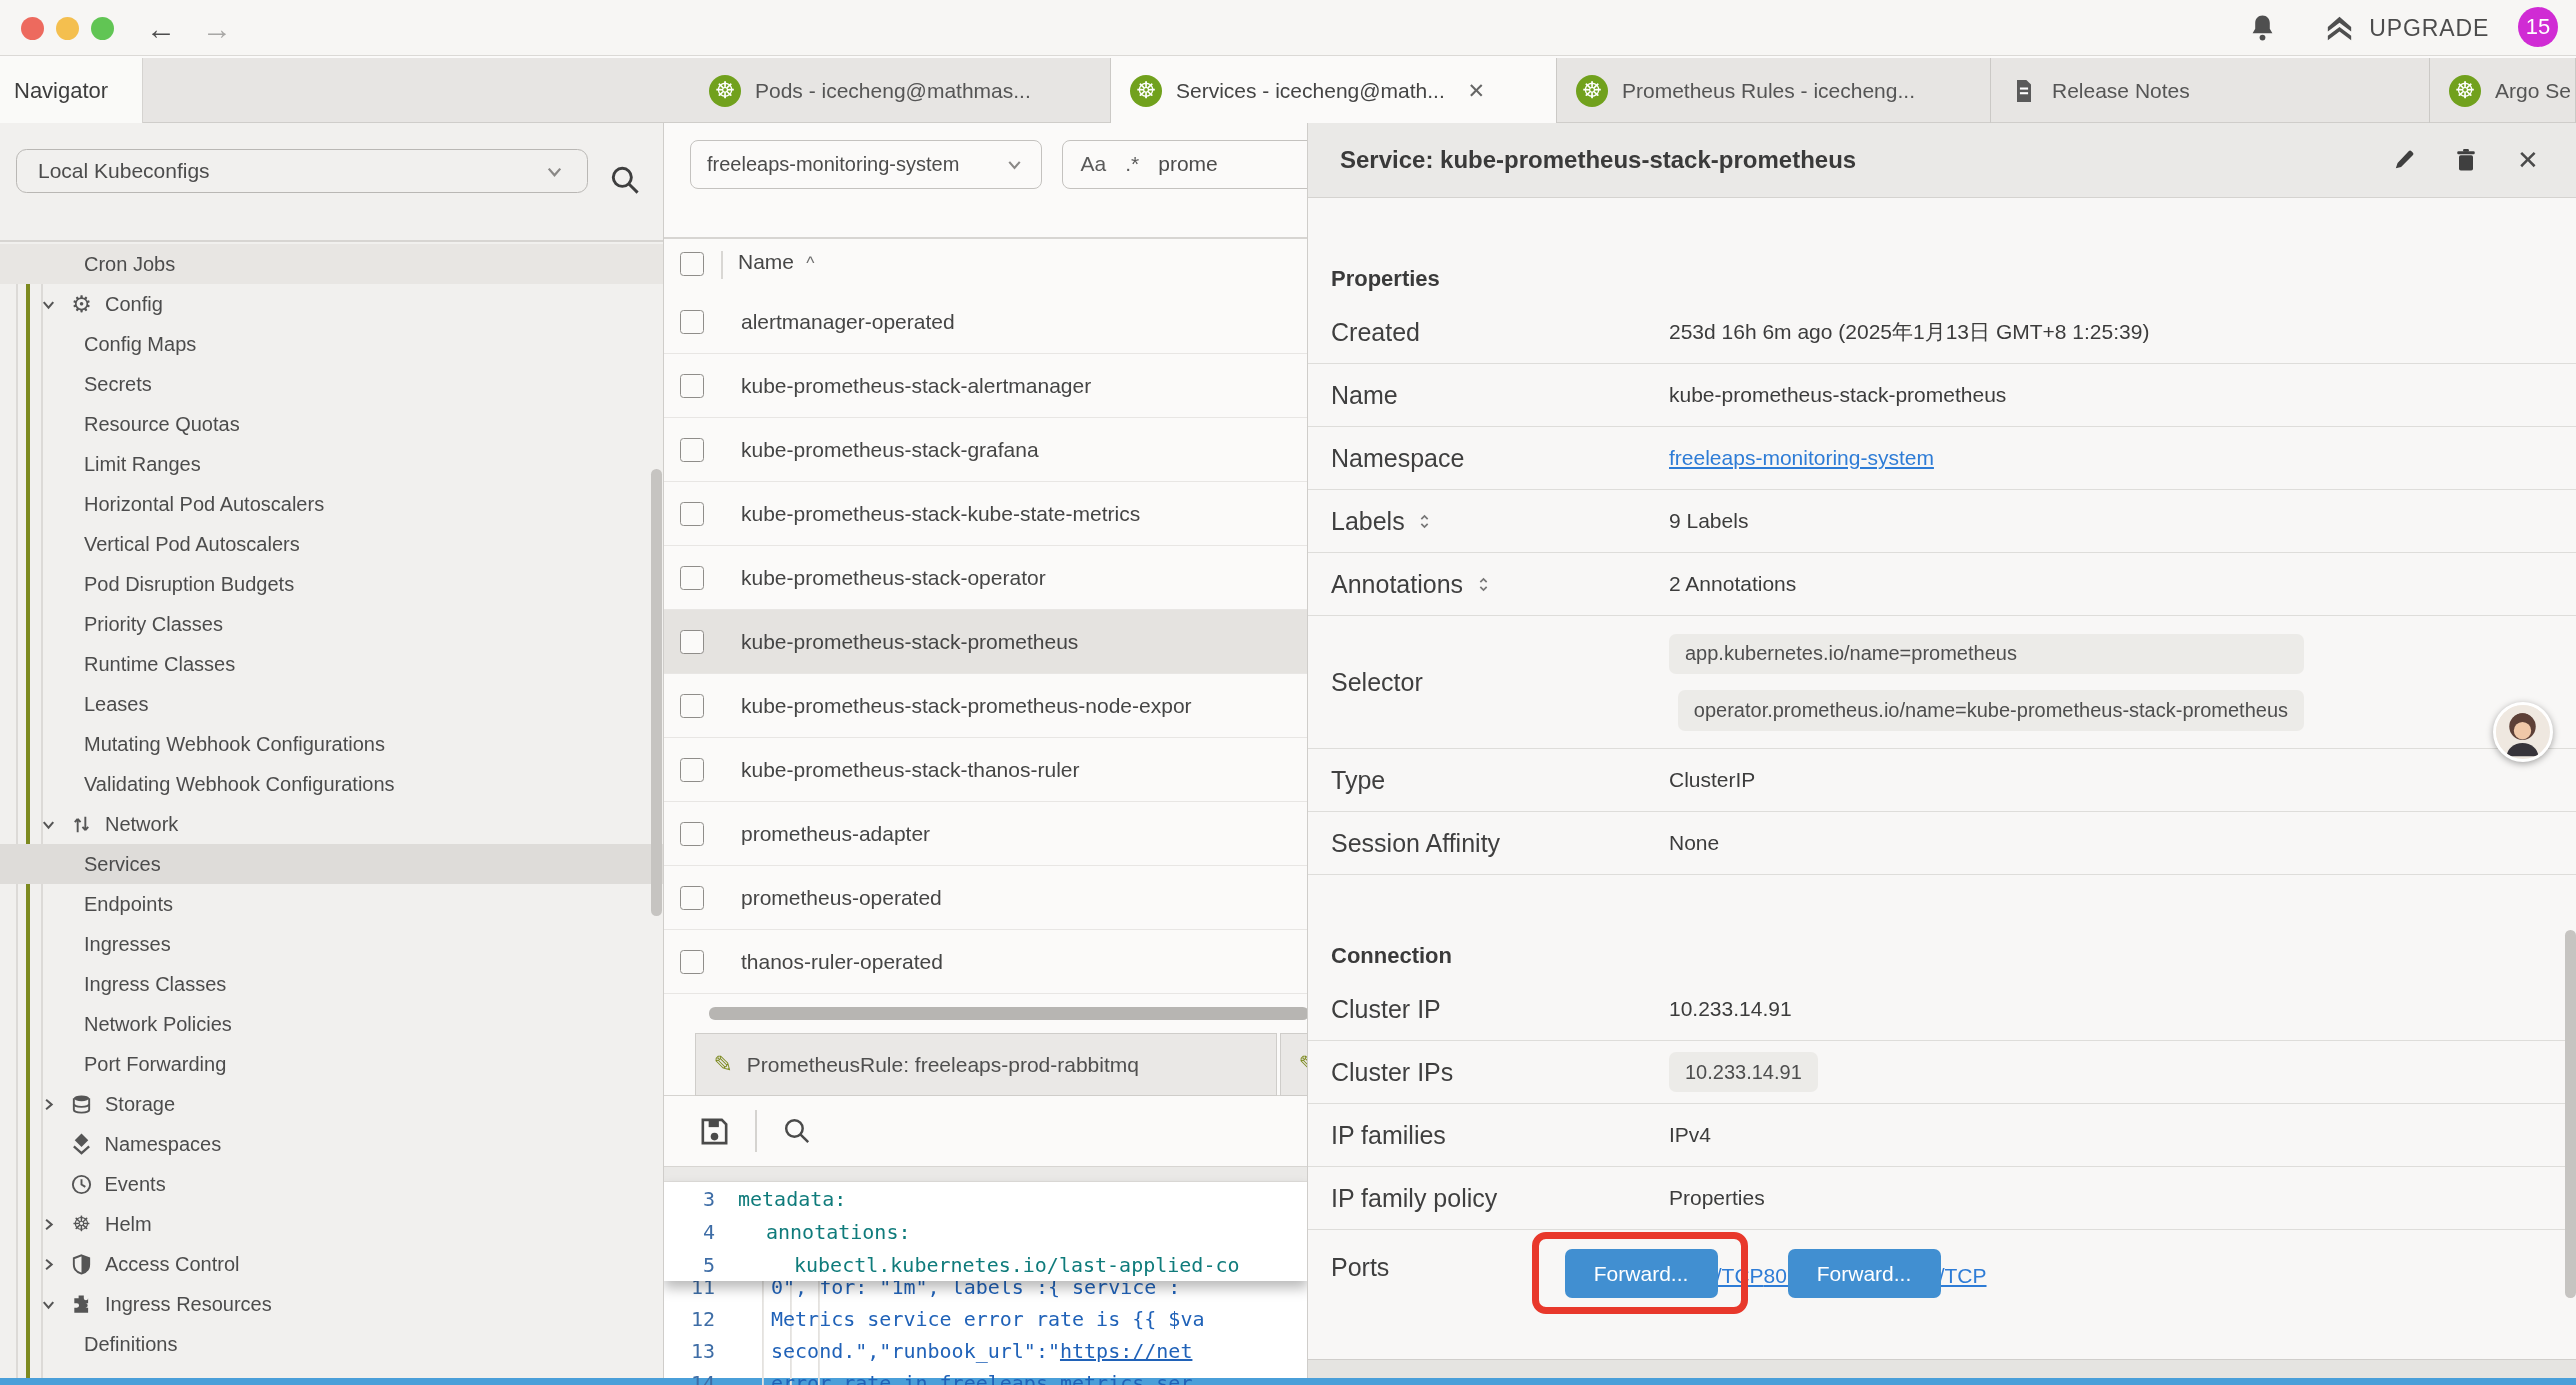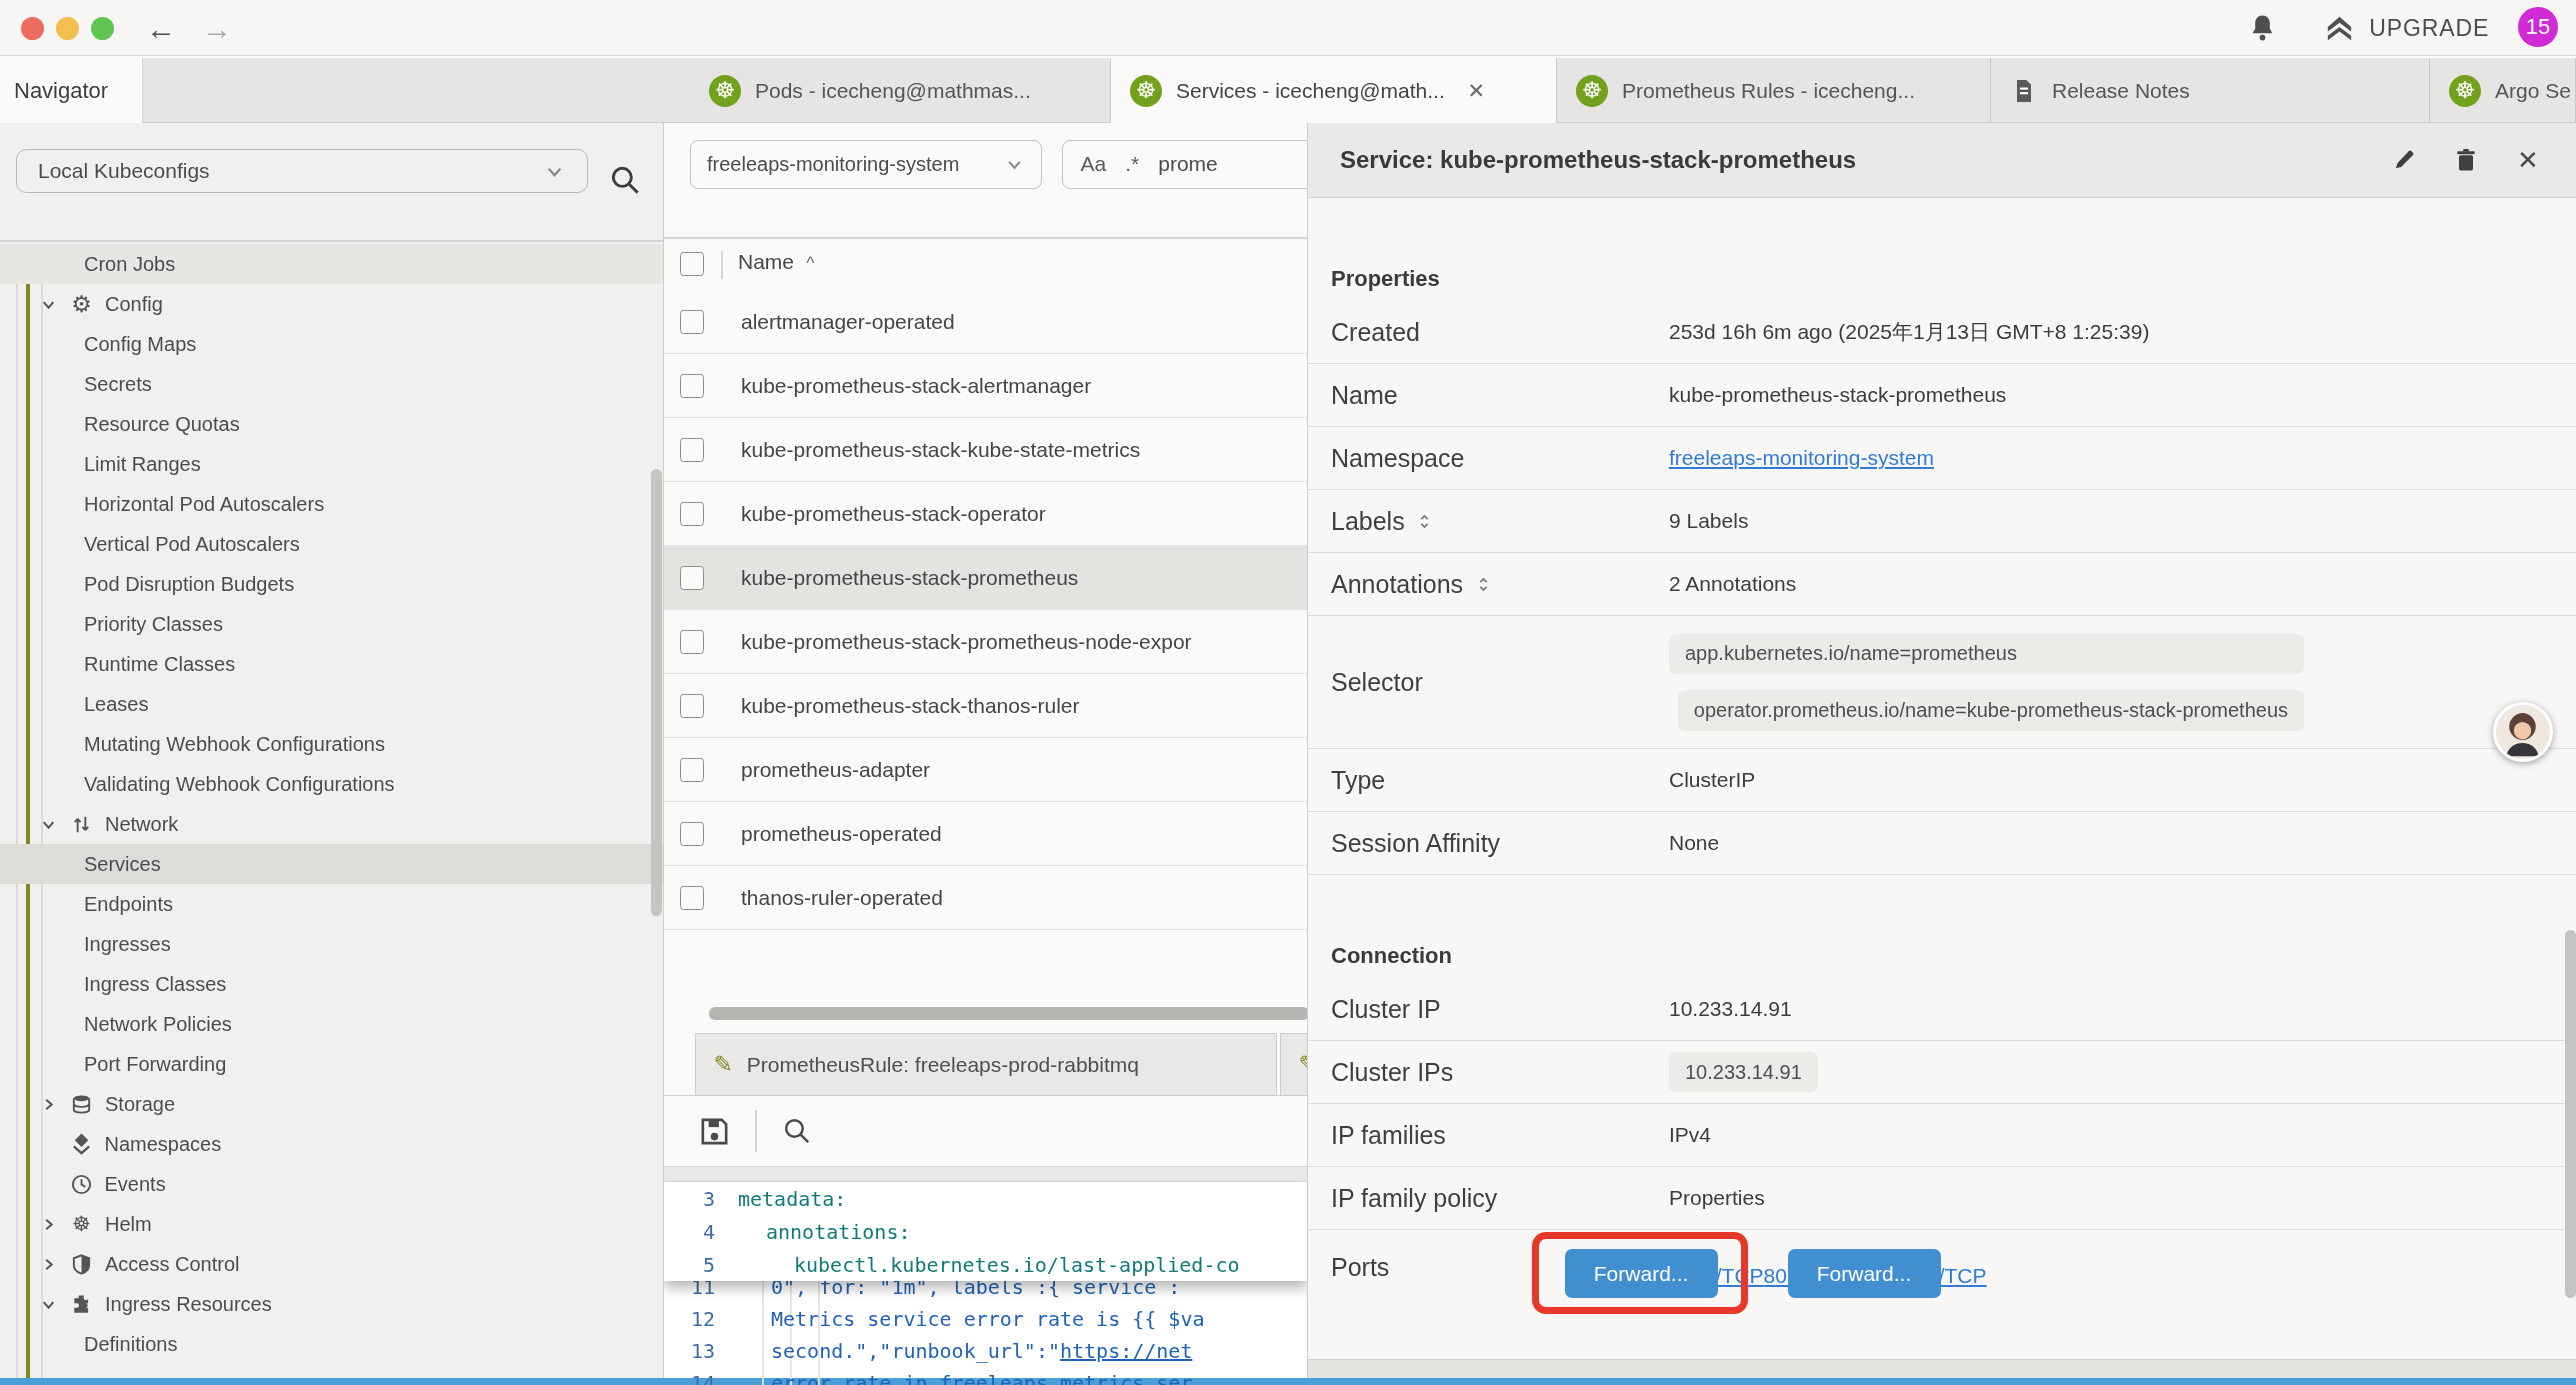--- a/index.html
+++ b/index.html
@@ -398,20 +398,24 @@
         <div class="srow">
           <div class="cb"></div>
           <span class="sname">alertmanager-operated</span>
         </div>
         <div class="srow">
           <div class="cb"></div>
           <span class="sname">kube-prometheus-stack-alertmanager</span>
         </div>
         <div class="srow">
           <div class="cb"></div>
+          <span class="sname">kube-prometheus-stack-grafana</span>
+        </div>
+        <div class="srow">
+          <div class="cb"></div>
           <span class="sname">kube-prometheus-stack-kube-state-metrics</span>
         </div>
         <div class="srow">
           <div class="cb"></div>
           <span class="sname">kube-prometheus-stack-operator</span>
         </div>
         <div class="srow selected">
           <div class="cb"></div>
           <span class="sname">kube-prometheus-stack-prometheus</span>
         </div>

